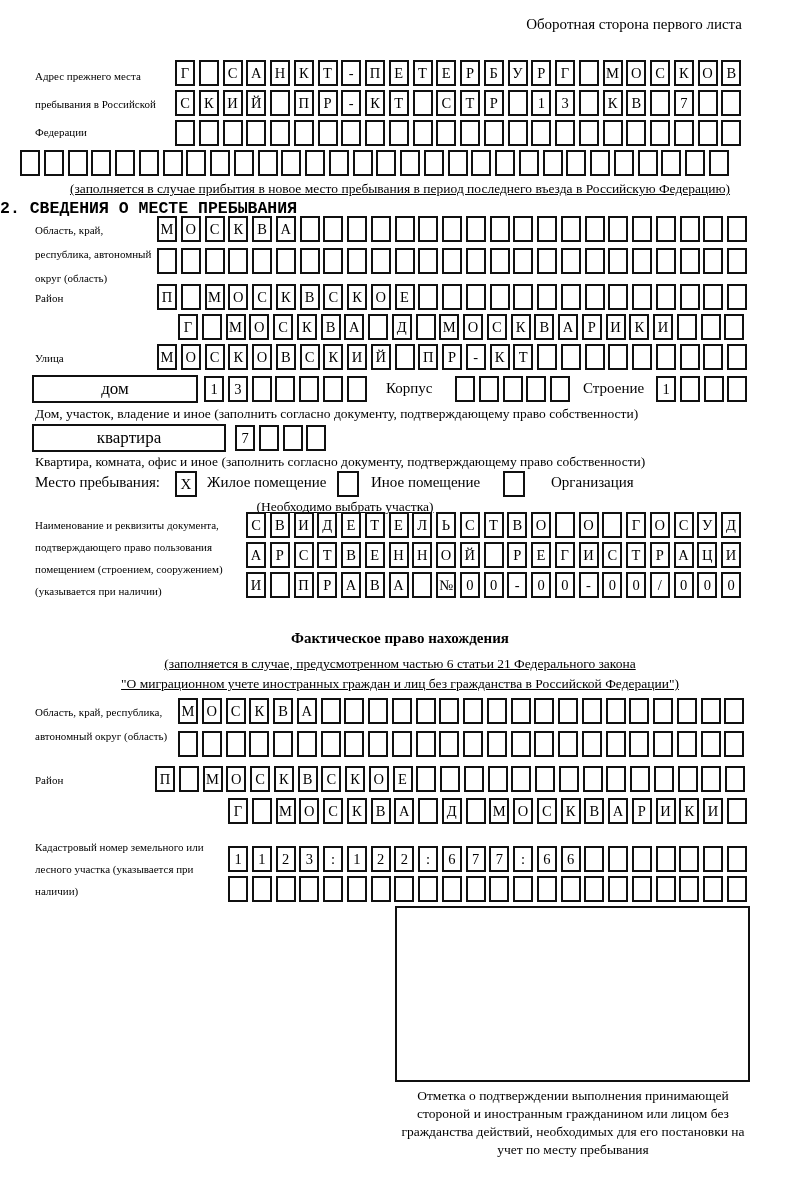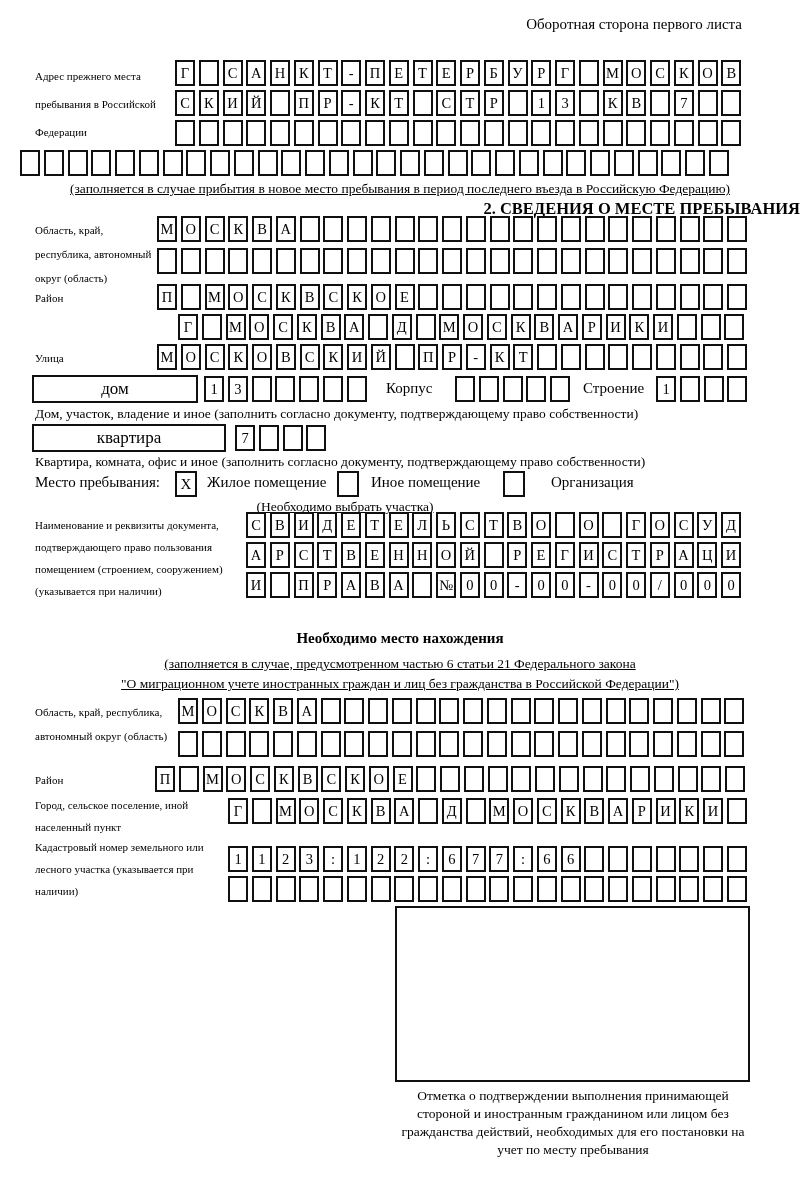--- a/index.html
+++ b/index.html
@@ -3,21 +3,21 @@
 <meta charset="utf-8">
 <style>
   html,body{margin:0;padding:0;background:#fff;}
   .sheet{
     position:relative;width:800px;height:1180px;background:#fff;color:#000;
     font-family:"Liberation Serif","DejaVu Serif",serif;overflow:hidden;
   }
   .txt{position:absolute;font-size:15px;white-space:nowrap;}
   .lbl{position:absolute;font-size:11px;line-height:24px;}
   .note{position:absolute;left:0;width:800px;text-align:center;font-size:13.5px;text-decoration:underline;}
-  .h-main{position:absolute;left:0;width:800px;text-align:right;font-size:16.5px;font-weight:bold;}
+  .h-main{position:absolute;left:0;width:800px;text-align:left;font-size:16.5px;font-weight:bold;font-family:Liberation Mono, monospace;}
   .h-sub{position:absolute;left:0;width:800px;text-align:center;font-size:15px;font-weight:bold;}
   .cells{position:absolute;display:flex;gap:3.75px;}
   .cell{
     box-sizing:border-box;width:20px;height:26px;border:2px solid #101010;
     display:flex;align-items:center;justify-content:center;
     font-size:14.5px;font-family:"Liberation Serif","DejaVu Serif",serif;
   }
   .wbox{
     position:absolute;box-sizing:border-box;height:28px;border:2px solid #101010;
     display:flex;align-items:center;justify-content:center;font-size:17px;
@@ -401,21 +401,21 @@
       <span class="cell">0</span>
       <span class="cell">-</span>
       <span class="cell">0</span>
       <span class="cell">0</span>
       <span class="cell">/</span>
       <span class="cell">0</span>
       <span class="cell">0</span>
       <span class="cell">0</span>
     </div>
 
-  <div class="h-sub" style="top:630px">Необходимо место нахождения</div>
+  <div class="h-sub" style="top:630px">Фактическое право нахождения</div>
   <div class="note" style="top:656px">(заполняется в случае, предусмотренном частью 6 статьи 21 Федерального закона</div>
   <div class="note" style="top:676px">"О миграционном учете иностранных граждан и лиц без гражданства в Российской Федерации")</div>
 
   <div class="lbl" style="left:35px;top:700px;width:152px">Область, край, республика, автономный округ (область)</div>
   <div class="cells" style="left:178px;top:698px">
       <span class="cell">М</span>
       <span class="cell">О</span>
       <span class="cell">С</span>
       <span class="cell">К</span>
       <span class="cell">В</span>
@@ -488,21 +488,20 @@
       <span class="cell"></span>
       <span class="cell"></span>
       <span class="cell"></span>
       <span class="cell"></span>
       <span class="cell"></span>
       <span class="cell"></span>
       <span class="cell"></span>
       <span class="cell"></span>
     </div>
 
-  <div class="lbl" style="left:35px;top:794px;width:196px;line-height:22px">Город, сельское поселение, иной населенный пункт</div>
   <div class="cells" style="left:228px;top:798px">
       <span class="cell">Г</span>
       <span class="cell"></span>
       <span class="cell">М</span>
       <span class="cell">О</span>
       <span class="cell">С</span>
       <span class="cell">К</span>
       <span class="cell">В</span>
       <span class="cell">А</span>
       <span class="cell"></span>

